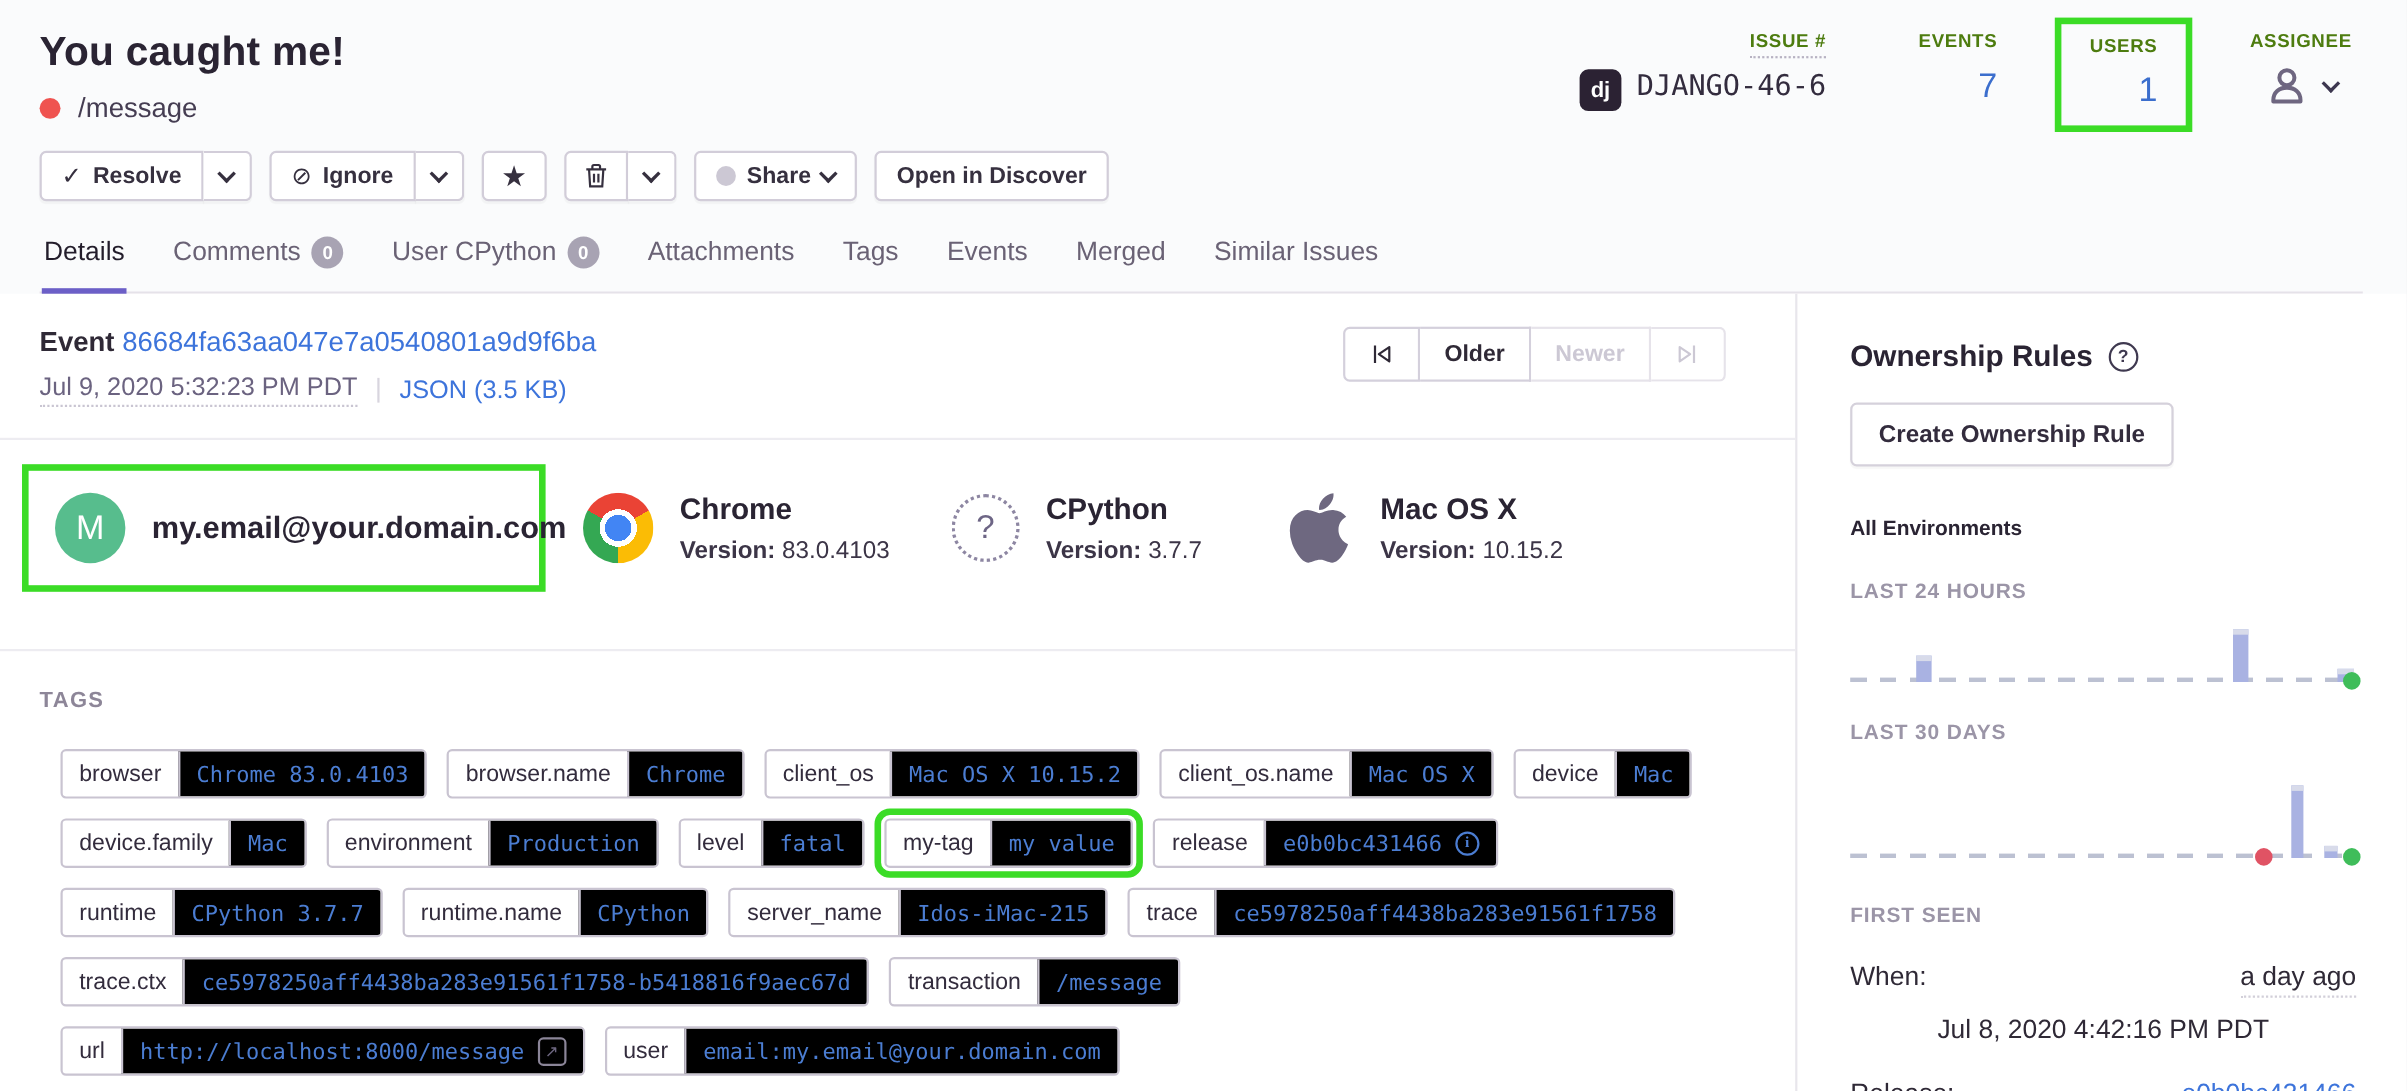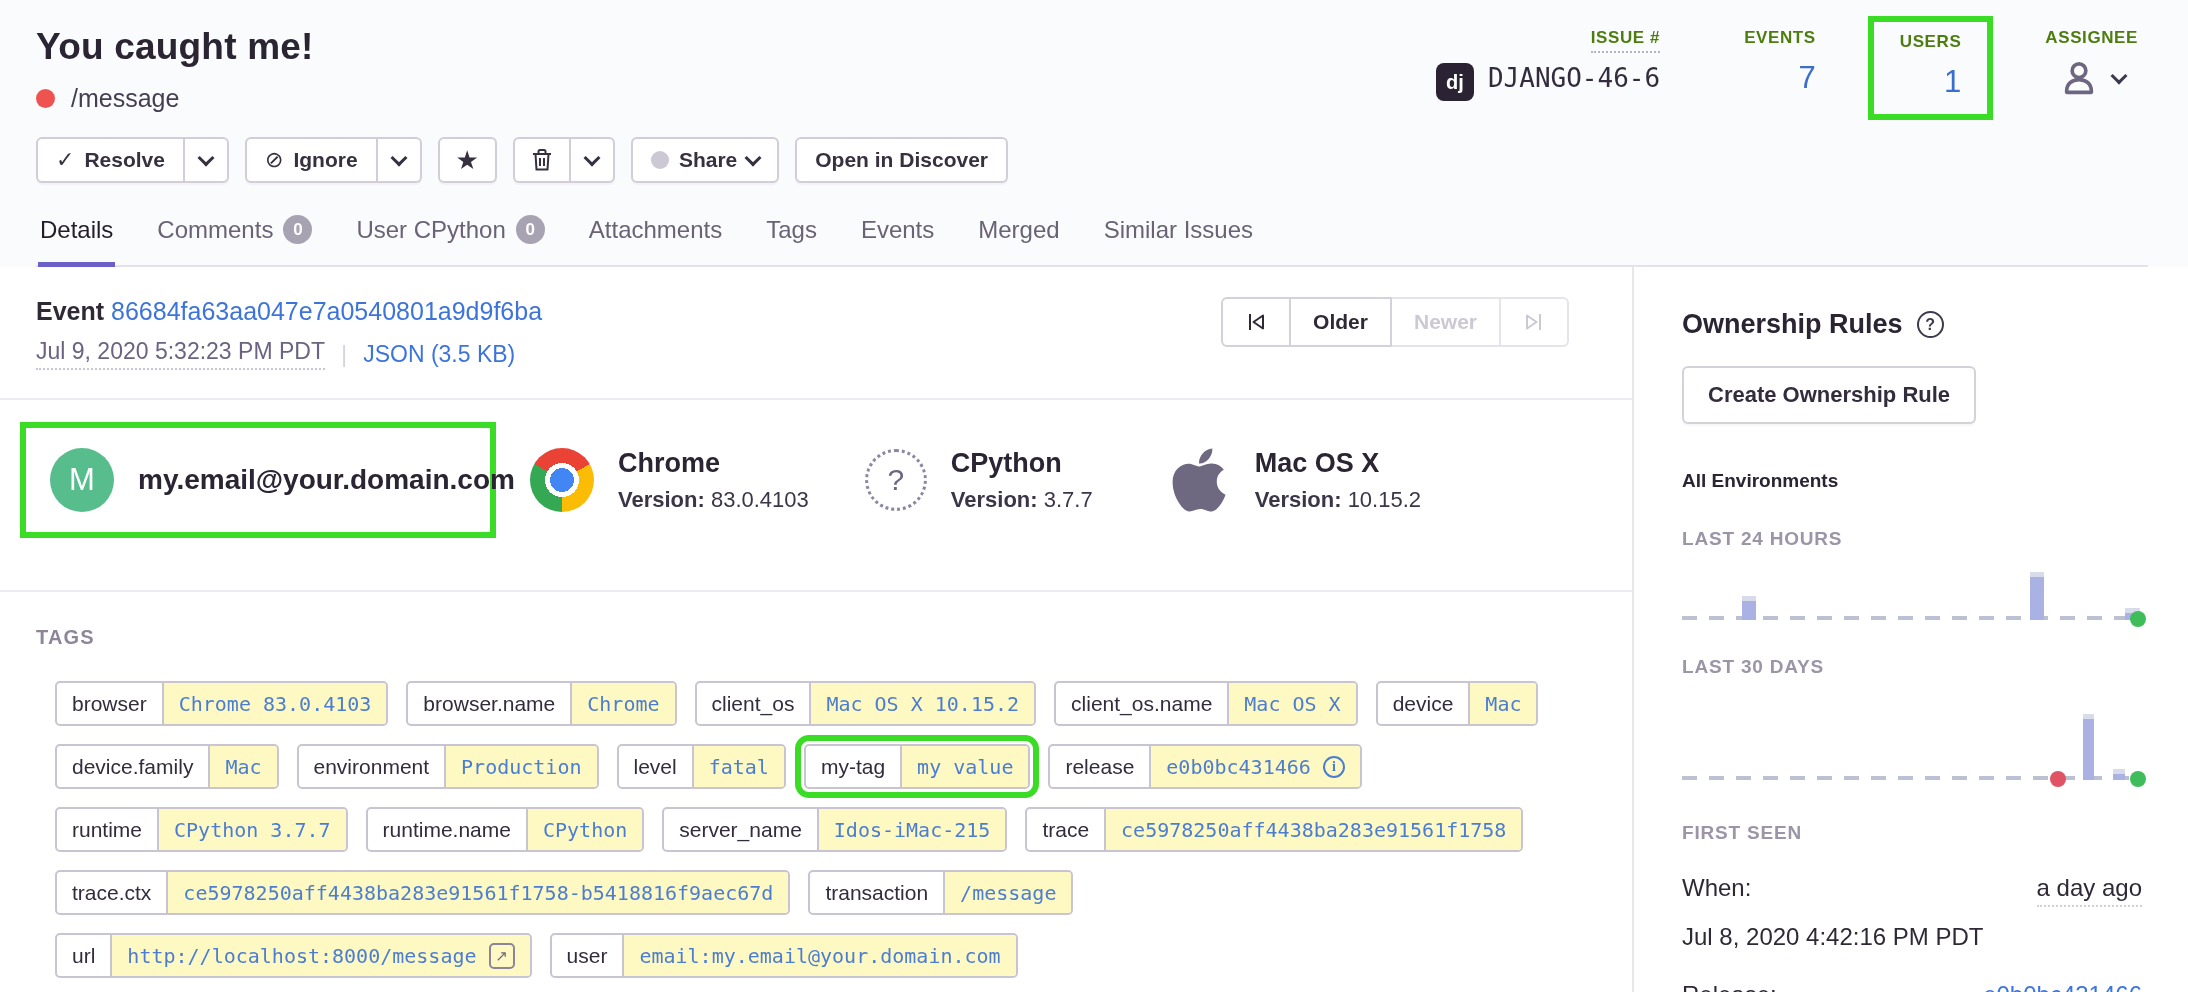--- a/index.html
+++ b/index.html
@@ -36,21 +36,21 @@
     border-radius:6px; height:46px; padding:0 18px; font-size:21px; font-weight:bold; color:#36303f;
     box-shadow:0 2px 1px rgba(50,45,60,0.04); cursor:pointer; }
   .btn-group .btn:first-child { border-radius:6px 0 0 6px; }
   .btn-group .btn + .btn { border-left:0; border-radius:0 6px 6px 0; padding:0 15px; }
   .btn .glyph { font-size:22px; font-weight:normal; }
   .btn.icon-only { padding:0 16px; }
   .share-dot { width:18px; height:18px; border-radius:50%; background:#ccc8d4; }
   .trash-svg { display:block; }
   
   .tabs { display:flex; gap:40px; margin-top:28px; border-bottom:2px solid #e5e2e9; padding-left:2px; }
-  .tab { display:flex; align-items:center; gap:10px; font-size:24px; color:#6a6275; padding:4px 2px 18px;
+  .tab { display:flex; gap:10px; font-size:24px; color:#6a6275; padding:4px 2px 18px;
     border-bottom:5px solid transparent; margin-bottom:-2px; cursor:pointer; }
   .tab.active { color:#231d2b; border-bottom-color:#6c5fc7; }
   .tab-badge { width:29px; height:29px; border-radius:50%; background:#a8a3b3; color:#fff; font-size:17px;
     font-weight:bold; display:flex; align-items:center; justify-content:center; }
   
   .body { display:flex; background:#fff; height:734px; }
   .main { width:1632px; flex:0 0 1632px; padding:30px 40px 0 36px; }
   .sidebar { flex:1; border-left:2px solid #e8e6ec; padding:42px 46px 0 48px; }
   
   .event-header { display:flex; justify-content:space-between; align-items:flex-start; }
@@ -91,21 +91,21 @@
     font-size:30px; display:flex; align-items:center; justify-content:center; flex:0 0 62px; }
   .apple-logo { width:64px; height:72px; flex:0 0 64px; }
   
   .tags-section { padding-top:34px; }
   .tags-title { font-size:20px; font-weight:bold; color:#8d8698; letter-spacing:1.2px; }
   .tag-rows { margin-top:32px; }
   .tag-row { display:flex; gap:18px; margin-bottom:18px; align-items:center;padding-left:19px; }
   .pill { display:inline-flex; align-items:stretch; border:2px solid #c9c4d1; border-radius:5px;
     background:#fff; overflow:hidden; height:45px; cursor:pointer; }
   .pill-key { display:flex; align-items:center; padding:0 15px; font-size:21px; color:#332c3d; }
-  .pill-val { display:flex; align-items:center; gap:12px; padding:0 15px; background:#fef9c3;
+  .pill-val { display:flex; align-items:center; gap:12px; padding:0 15px; background:#000000;
     border-left:2px solid #c9c4d1; color:#4b7dd2; font-family:"DejaVu Sans Mono", monospace; font-size:20px; }
   .pill.highlight { outline:6px solid #3bdc26; outline-offset:3px; }
   .info-icon { width:22px; height:22px; border:2px solid #4b7dd2; border-radius:50%; font-size:14px;
     display:inline-flex; align-items:center; justify-content:center; font-family:"Liberation Serif", serif;
     font-weight:bold; }
   .ext-icon { width:26px; height:26px; border:2px solid #8b8598; border-radius:5px; color:#6d6680;
     font-size:15px; display:inline-flex; align-items:center; justify-content:center;
     font-family:"Liberation Sans", sans-serif; }
   
   .side-title { font-size:27px; font-weight:bold; color:#2a2433; display:flex; align-items:center; gap:14px; }
@@ -120,21 +120,21 @@
   .spark::after { content:""; position:absolute; left:0; right:0; bottom:0; height:4px;
     background:repeating-linear-gradient(90deg,#bcc1d2 0 15px, rgba(0,0,0,0) 15px 27px); }
   .spark .slots { position:absolute; inset:0; display:flex; align-items:flex-end; z-index:1; }
   .spark .slot { flex:1; display:flex; justify-content:center; }
   .spark .bar { width:74%; background:#a9b2e2; border-top:5px solid #d8dbea; }
   .marker { position:absolute; width:16px; height:16px; border-radius:50%; bottom:-7px; z-index:2; }
   .marker.green { background:#3fbd5a; }
   .marker.red { background:#e05364; }
   .meta-row { display:flex; justify-content:space-between; align-items:baseline; margin-top:30px; font-size:24px; color:#2f2936; }
   .when-value { border-bottom:2px dotted #d2cfd9; padding-bottom:3px; cursor:default; }
-  .meta-date { text-align:left; margin-top:16px; font-size:24px; color:#2f2936; }
+  .meta-date { text-align:center; margin-top:16px; font-size:24px; color:#2f2936; }
   .spark24 { height:56px; }
   .spark30 { height:76px; margin-top:26px; }
 </style>
 </head>
 <body>
 
 <div class="page">
 
   <header class="issue-header">
     <div class="header-top">

